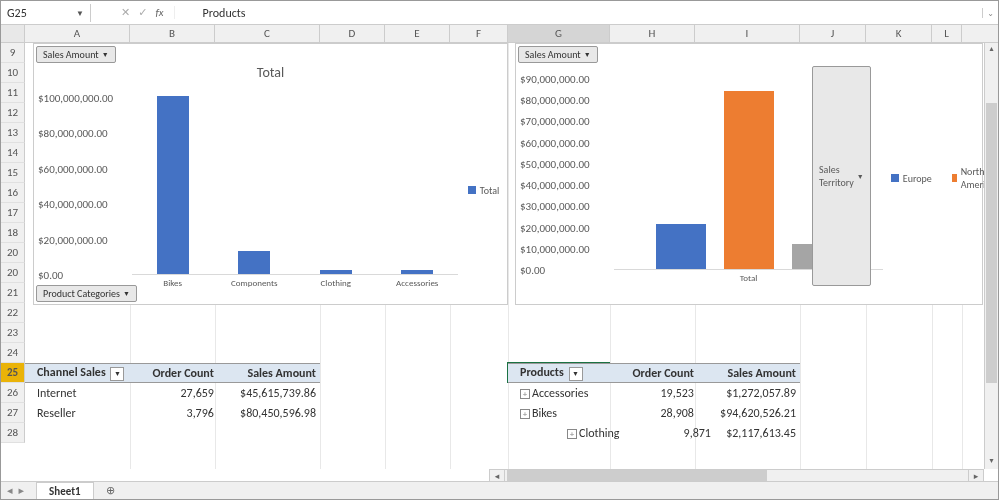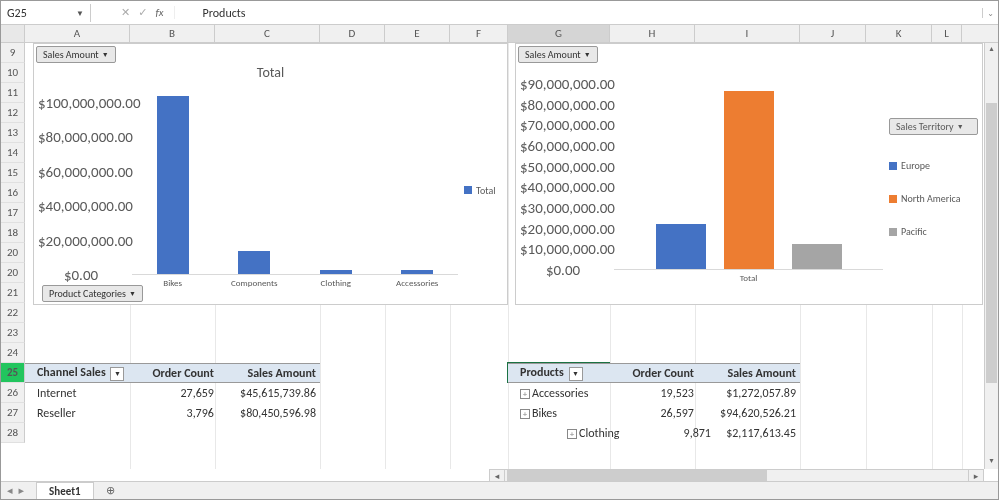--- a/index.html
+++ b/index.html
@@ -15,42 +15,42 @@
 .fb-dd { width: 16px; text-align: center; color: #888; font-size: 8px; border-left: 1px solid #ccc; }
 
 .col-headers { display: flex; height: 18px; background: #f0f0f0; border-bottom: 1px solid #ccc; }
 .corner { width: 24px; border-right: 1px solid #ccc; background: #e8e8e8; }
 .col-h { border-right: 1px solid #ccc; text-align: center; font-size: 11px; color: #555; display: flex; align-items: center; justify-content: center; }
 .col-h.sel { background: #d5d5d5; }
 
 .grid-area { position: absolute; top: 42px; left: 0; right: 14px; bottom: 30px; overflow: hidden; }
 .row-headers { position: absolute; left: 0; top: 0; width: 24px; }
 .row-h { height: 20px; border-bottom: 1px solid #e0e0e0; border-right: 1px solid #ccc; background: #f0f0f0; text-align: center; font-size: 11px; color: #555; display: flex; align-items: center; justify-content: center; }
-.row-h.sel { background: #22c55e; font-weight: bold; }
+.row-h.sel { background: #eab308; font-weight: bold; }
 
 .cells { position: absolute; left: 24px; top: 0; right: 0; bottom: 0; }
 .gridlines-v { position: absolute; top: 0; bottom: 0; border-right: 1px solid #e8e8e8; }
 
 .chart-box { position: absolute; background: #fff; border: 1px solid #ccc; padding: 4px; }
 .chart1 { left: 8px; top: 0px; width: 475px; height: 262px; }
 .chart2 { left: 490px; top: 0px; width: 468px; height: 262px; }
 
 .pivot-btn { position: absolute; background: #e8e8e8; border: 1px solid #999; border-radius: 2px; padding: 1px 6px; font-size: 10px; cursor: pointer; display: flex; align-items: center; gap: 3px; }
 .pivot-btn .dd { font-size: 7px; }
 
 .chart-title { text-align: center; font-size: 14px; color: #595959; margin-bottom: 4px; }
 .chart-body { display: flex; height: 210px; }
 .plot { flex: 1; position: relative; }
 .y-axis { position: absolute; left: 0; top: 0; bottom: 20px; width: 90px; display: flex; flex-direction: column-reverse; justify-content: space-between; }
-.y-tick { font-size: 15px; color: #595959; text-align: center; padding-right: 4px; transform: translateY(50%); }
+.y-tick { font-size: 11px; color: #595959; text-align: left; padding-right: 4px; transform: translateY(50%); }
 .bars { position: absolute; left: 94px; right: 0; top: 0; bottom: 20px; display: flex; align-items: flex-end; justify-content: space-around; border-bottom: 1px solid #d9d9d9; }
 .bar { width: 32px; }
 .x-labels { position: absolute; left: 94px; right: 0; bottom: 0; height: 18px; display: flex; justify-content: space-around; }
 .x-lbl { font-size: 9px; color: #595959; text-align: center; flex: 1; }
-.legend { width: 95px; display: flex; flex-direction: column; justify-content: center; gap: 20px; font-size: 10px; color: #595959; padding-left: 6px; }
+.legend { width: 95px; display: flex; flex-direction: row; justify-content: center; gap: 20px; font-size: 10px; color: #595959; padding-left: 6px; }
 .legend1 { width: 45px; }
 .leg-item { display: flex; align-items: center; gap: 4px; }
 .sw { width: 8px; height: 8px; }
 
 .table { position: absolute; font-size: 12px; }
 .t-row { display: flex; height: 20px; align-items: center; padding-left: 8px; }
 .th { background: #dce6f1; font-weight: bold; border-top: 1px solid #999; border-bottom: 1px solid #999; }
 .cell { padding: 0 4px; }
 .filter-dd { width: 14px; height: 14px; border: 1px solid #999; background: #fff; display: inline-flex; align-items: center; justify-content: center; font-size: 7px; margin-left: 2px; }
 .num { text-align: right; }
@@ -173,21 +173,21 @@
               <div class="x-lbl">Accessories</div>
             </div>
         </div>
         <div class="legend legend1">
           <div class="leg-item">
               <span class="sw" style="background:#4472c4"></span>
               <span>Total</span>
             </div>
         </div>
       </div>
-      <div class="pivot-btn" style="bottom:2px;left:8px">
+      <div class="pivot-btn" style="bottom:2px;left:2px">
         <span>Product Categories</span>
           <span class="dd">▼</span>
       </div>
     </div>
 
     <div class="chart-box chart2">
       <div class="pivot-btn" style="top:2px;left:2px">
         <span>Sales Amount</span>
           <span class="dd">▼</span>
       </div>
@@ -261,21 +261,21 @@
           <div class="cell num" style="width: 85px;">Order Count</div>
           <div class="cell num" style="width: 105px;">Sales Amount</div>
         </div>
         <div class="t-row ">
           <div class="cell" style="width: 102px;"><span class="expand">+</span>Accessories</div>
           <div class="cell num" style="width: 85px;">19,523</div>
           <div class="cell num" style="width: 105px;">$1,272,057.89</div>
         </div>
         <div class="t-row ">
           <div class="cell" style="width: 102px;"><span class="expand">+</span>Bikes</div>
-          <div class="cell num" style="width: 85px;">26,597</div>
+          <div class="cell num" style="width: 85px;">28,908</div>
           <div class="cell num" style="width: 105px;">$94,620,526.21</div>
         </div>
         <div class="t-row ">
           <div class="cell" style="width: 102px; margin-left: 47px;"><span class="expand">+</span>Clothing</div>
           <div class="cell num" style="width: 85px;">9,871</div>
           <div class="cell num" style="width: 105px;">$2,117,613.45</div>
         </div>
       </div>
 
   </div>

